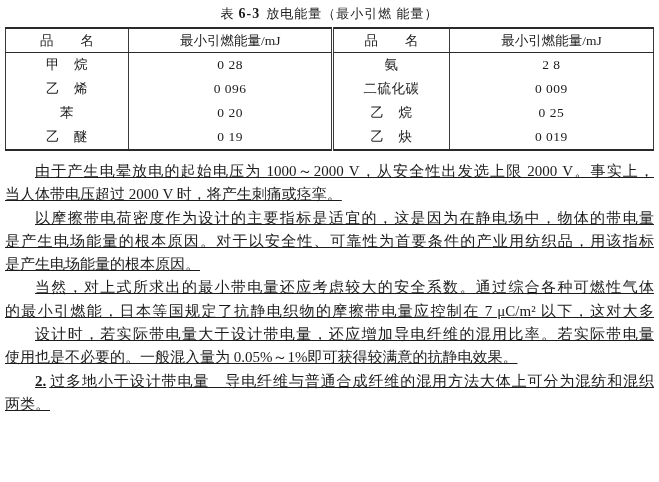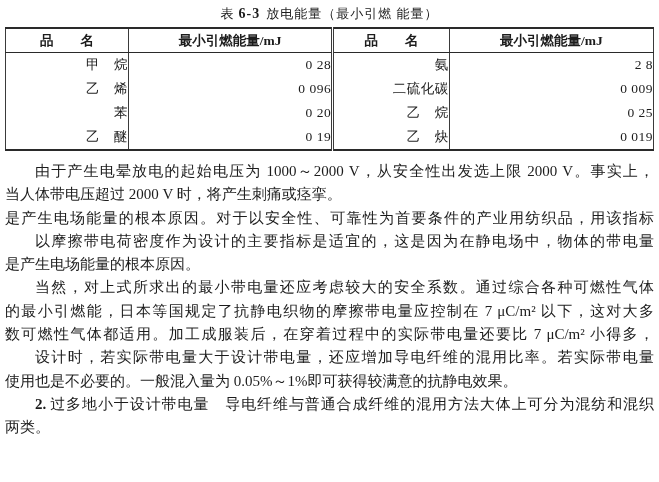--- a/index.html
+++ b/index.html
@@ -33,41 +33,41 @@
     border-bottom:2.5px solid #2a2a2a;
     border-left:1px solid #3a3a3a;
     border-right:1px solid #3a3a3a;
     font-size:13.5px;
   }
   table.tbl col.c1{width:19%;}
   table.tbl col.c2{width:31.5%;}
   table.tbl col.c3{width:18%;}
   table.tbl col.c4{width:31.5%;}
   table.tbl th{
-    font-weight:bold;
+    font-weight:normal;
     height:23px;
     text-align:center;
     border-bottom:1.5px solid #2a2a2a;
     padding:0;
   }
   table.tbl td{
     height:24px;
-    text-align:right;
+    text-align:center;
     padding:0;
     letter-spacing:.5px;
   }
   .vline{border-right:1px solid #3a3a3a;}
   .vdouble{border-right:3px double #3a3a3a;}
   
   .bodytext{
     margin-top:9px;
     font-size:15px;
     line-height:23.3px;
   }
-  .ln{white-space:nowrap;}
+  .ln{white-space:nowrap;text-decoration:underline;}
   .ln.j{white-space:normal;text-align:justify;text-align-last:justify;}
   .ln.ind{text-indent:2em;}
   .ln b.itemnum{font-weight:bold;letter-spacing:0;margin-right:3px;}
 </style>
 </head>
 <body>
 
 <div class="page">
 
   <div class="caption">
@@ -118,29 +118,28 @@
   </table>
 
   <div class="bodytext">
 
     <div>
       <div class="ln j ind">由于产生电晕放电的起始电压为 1000～2000 V，从安全性出发选上限 2000 V。事实上，</div>
       <div class="ln">当人体带电压超过 2000 V 时，将产生刺痛或痉挛。</div>
     </div>
 
     <div>
+      <div class="ln j ind">以摩擦带电荷密度作为设计的主要指标是适宜的，这是因为在静电场中，物体的带电量</div>
       <div class="ln j">是产生电场能量的根本原因。对于以安全性、可靠性为首要条件的产业用纺织品，用该指标</div>
-      <div class="ln j ind">以摩擦带电荷密度作为设计的主要指标是适宜的，这是因为在静电场中，物体的带电量</div>
       <div class="ln">是产生电场能量的根本原因。</div>
     </div>
 
     <div>
       <div class="ln j ind">当然，对上式所求出的最小带电量还应考虑较大的安全系数。通过综合各种可燃性气体</div>
       <div class="ln j">的最小引燃能，日本等国规定了抗静电织物的摩擦带电量应控制在 7 μC/m² 以下，这对大多</div>
-      <div class="ln j">数可燃性气体都适用。加工成服装后，在穿着过程中的实际带电量还要比 7 μC/m² 小得多，</div>
     </div>
 
     <div>
       <div class="ln j ind">设计时，若实际带电量大于设计带电量，还应增加导电纤维的混用比率。若实际带电量</div>
       <div class="ln">使用也是不必要的。一般混入量为 0.05%～1%即可获得较满意的抗静电效果。</div>
     </div>
 
     <div>
       <div class="ln j ind"><b class="itemnum">2.</b><span>过多地小于设计带电量　导电纤维与普通合成纤维的混用方法大体上可分为混纺和混织</span></div>
       <div class="ln">两类。</div>

